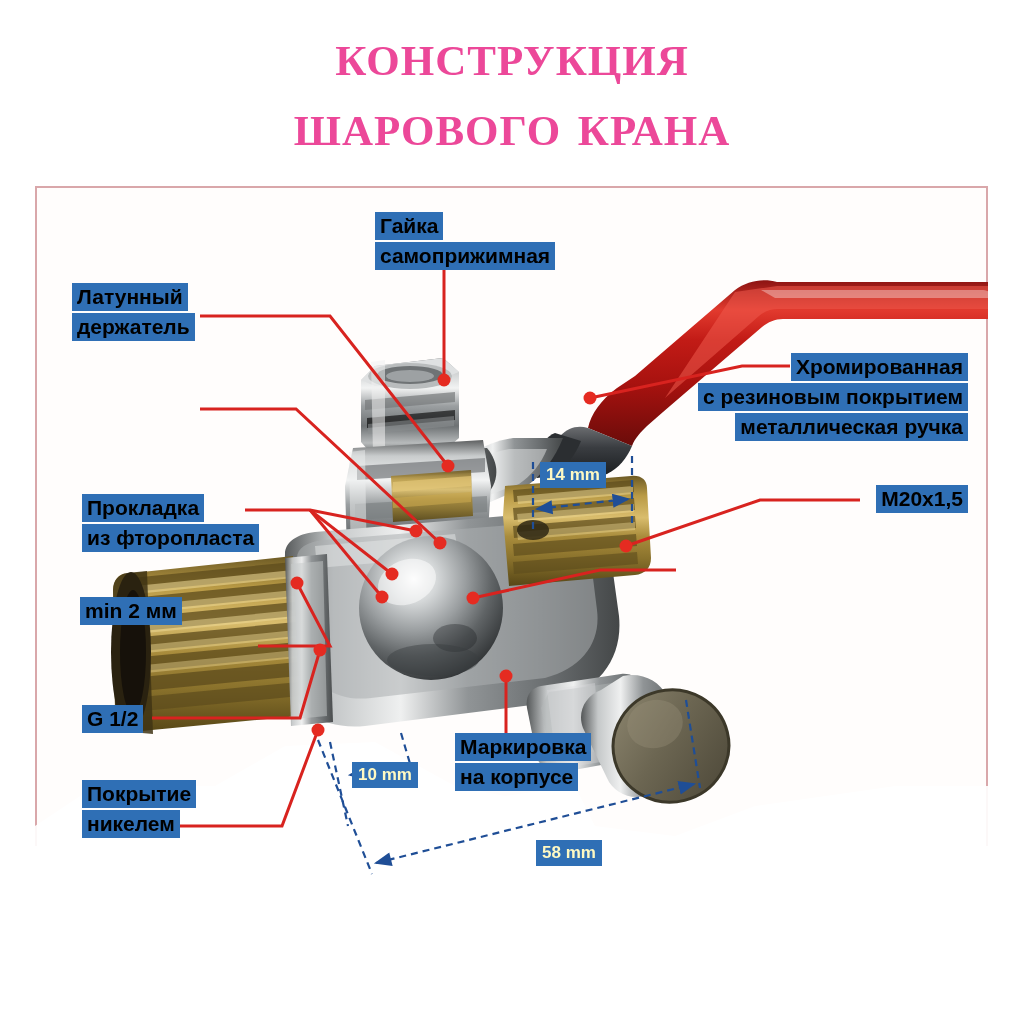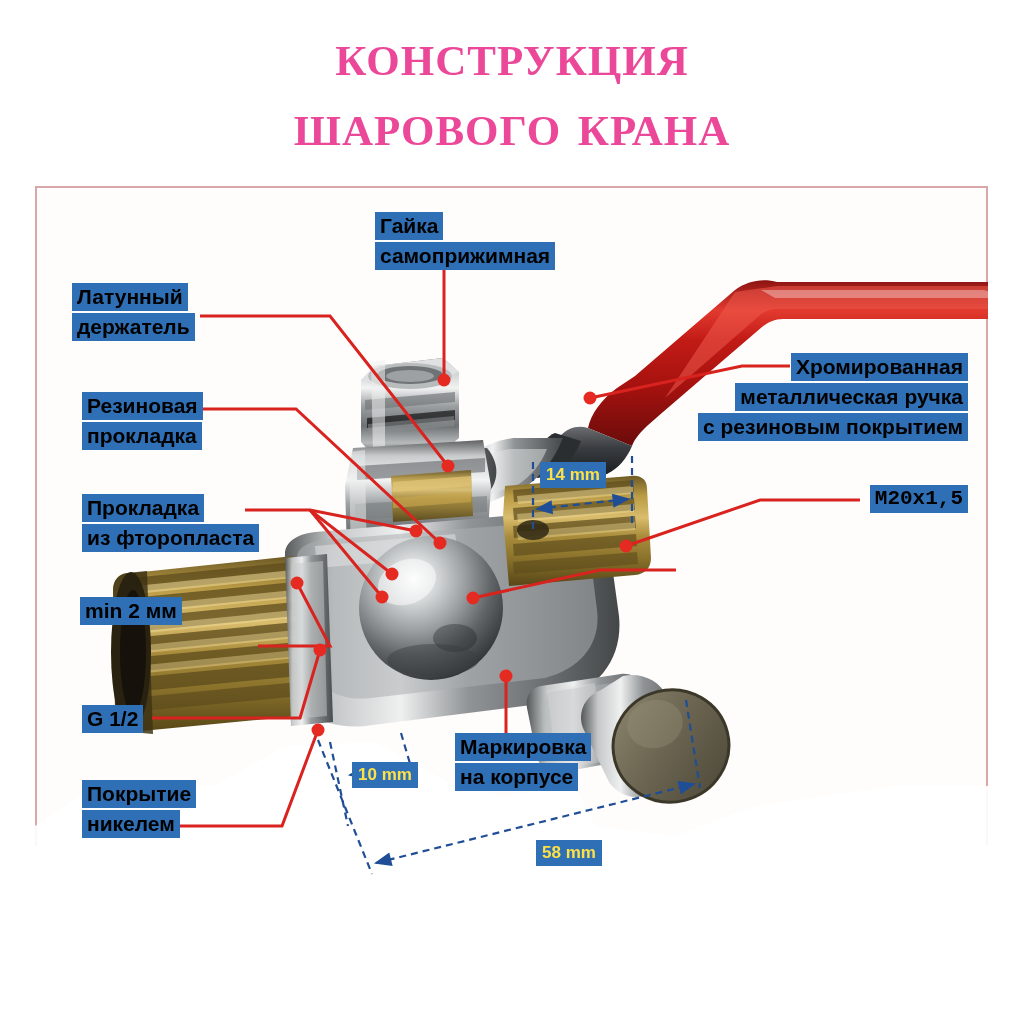--- a/index.html
+++ b/index.html
@@ -55,21 +55,21 @@
     background:#2f6fb5;
     padding:1px 5px 2px 5px;
     margin-bottom:2px;
     width:fit-content;
   }
   .lbl.rt{text-align:center;}
   .lbl.rt span{margin-left:auto;}
 
   .dim{
     position:absolute;
-    color:#fde047;
+    color:#fef9c3;
     font-weight:700;
     font-size:17px;
     line-height:23px;
     white-space:nowrap;
     z-index:45;
     border-radius:10px;
   }
   .dim span{display:block;background:#2f6fb5;padding:1px 6px 2px 6px;}
 
   svg.overlay{position:absolute;left:0;top:0;width:1024px;height:1024px;z-index:30;pointer-events:none;}
@@ -337,24 +337,20 @@
   <div class="lbl" style="left:375px;top:212px;">
     <span>Гайка</span>
     <span>самоприжимная</span>
   </div>
 
   <div class="lbl" style="left:72px;top:283px;">
     <span>Латунный</span>
     <span>держатель</span>
   </div>
 
-  <div class="lbl" style="left:82px;top:392px;">
-    <span>Резиновая</span>
-    <span>прокладка</span>
-  </div>
 
   <div class="lbl" style="left:82px;top:494px;">
     <span>Прокладка</span>
     <span>из фторопласта</span>
   </div>
 
   <div class="lbl" style="left:80px;top:597px;">
     <span>min 2 мм</span>
   </div>
 
@@ -367,25 +363,25 @@
     <span>на корпусе</span>
   </div>
 
   <div class="lbl" style="left:82px;top:780px;">
     <span>Покрытие</span>
     <span>никелем</span>
   </div>
 
   <div class="lbl rt" style="left:608px;top:353px;width:360px;">
     <span>Хромированная</span>
+    <span>с резиновым покрытием</span>
     <span>металлическая ручка</span>
-    <span>с резиновым покрытием</span>
-  </div>
-
-  <div class="lbl rt" style="left:700px;top:485px;width:268px;font-family:Liberation Mono, monospace;">
+  </div>
+
+  <div class="lbl rt" style="left:700px;top:485px;width:268px;">
     <span>M20x1,5</span>
   </div>
 
 
   <div class="dim" style="left:540px;top:462px;">
     <span>14 mm</span>
   </div>
   <div class="dim" style="left:352px;top:762px;">
     <span>10 mm</span>
   </div>

